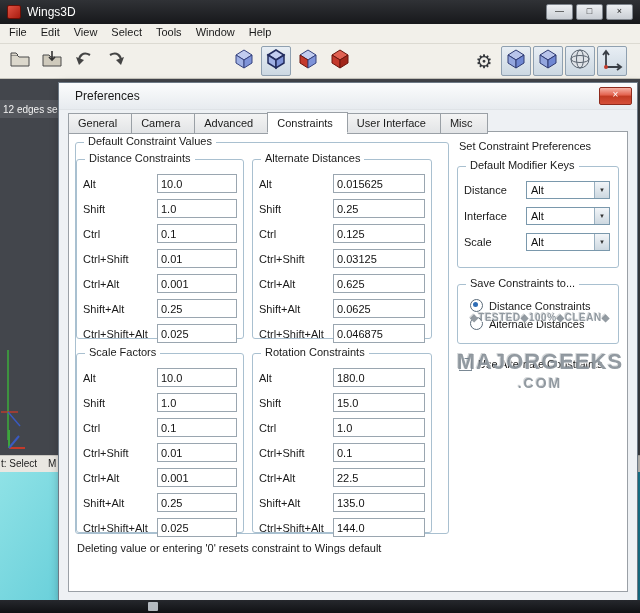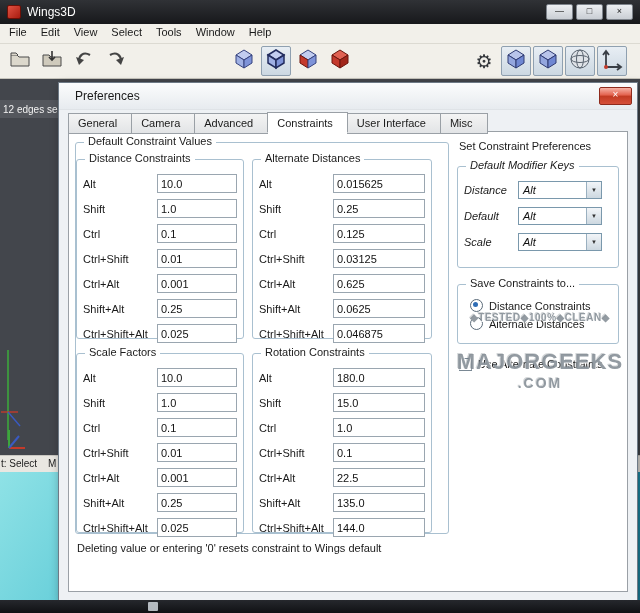--- a/index.html
+++ b/index.html
@@ -77,21 +77,21 @@
   .cgroup{padding:14px 6px 2px 6px;box-sizing:border-box;height:180px;}
   .crow{display:flex;align-items:center;margin-bottom:6px;}
   .clabel{width:74px;font-size:11px;color:#1a1a1a;flex:none;}
   .cinput{flex:1;min-width:0;height:15px;border:1px solid #9aa6b0;font-size:11px;
     font-family:"Liberation Sans",sans-serif;padding:1px 3px;color:#111;}
 
   .footer-note{position:absolute;left:8px;top:410px;font-size:11px;color:#1a1a1a;}
 
   .right-col{position:absolute;left:388px;top:6px;width:162px;}
   .right-heading{font-size:11px;color:#1a1a1a;margin:2px 0 14px 2px;}
-  .mod-group{padding:14px 16px 8px 6px;font-style:italic;}
+  .mod-group{padding:14px 8px 8px 6px;}
   .mrow{display:flex;align-items:center;margin-bottom:8px;}
   .mlabel{flex:1;font-size:11px;color:#1a1a1a;}
   .combo{width:84px;height:18px;border:1px solid #7a98ac;background:#fff;
     position:relative;display:flex;align-items:center;flex:none;box-sizing:border-box;}
   .combo-text{font-size:11px;padding-left:4px;color:#111;flex:1;}
   .combo-btn{width:15px;height:100%;background:linear-gradient(#f2f5f8,#cdd8e0);
     border-left:1px solid #9ab0c0;display:flex;align-items:center;justify-content:center;
     font-size:6px;color:#333;box-sizing:border-box;}
   .save-group{margin-top:16px;padding:14px 6px 8px 12px;}
   .opt-row{display:flex;align-items:center;margin-bottom:5px;}
@@ -413,21 +413,21 @@
         <div class="groupbox mod-group">
           <span class="gtitle">Default Modifier Keys</span>
           <div class="mrow">
             <span class="mlabel">Distance</span>
             <div class="combo">
               <span class="combo-text">Alt</span>
               <span class="combo-btn">▼</span>
             </div>
           </div>
           <div class="mrow">
-            <span class="mlabel">Default</span>
+            <span class="mlabel">Interface</span>
             <div class="combo">
               <span class="combo-text">Alt</span>
               <span class="combo-btn">▼</span>
             </div>
           </div>
           <div class="mrow">
             <span class="mlabel">Scale</span>
             <div class="combo">
               <span class="combo-text">Alt</span>
               <span class="combo-btn">▼</span>

